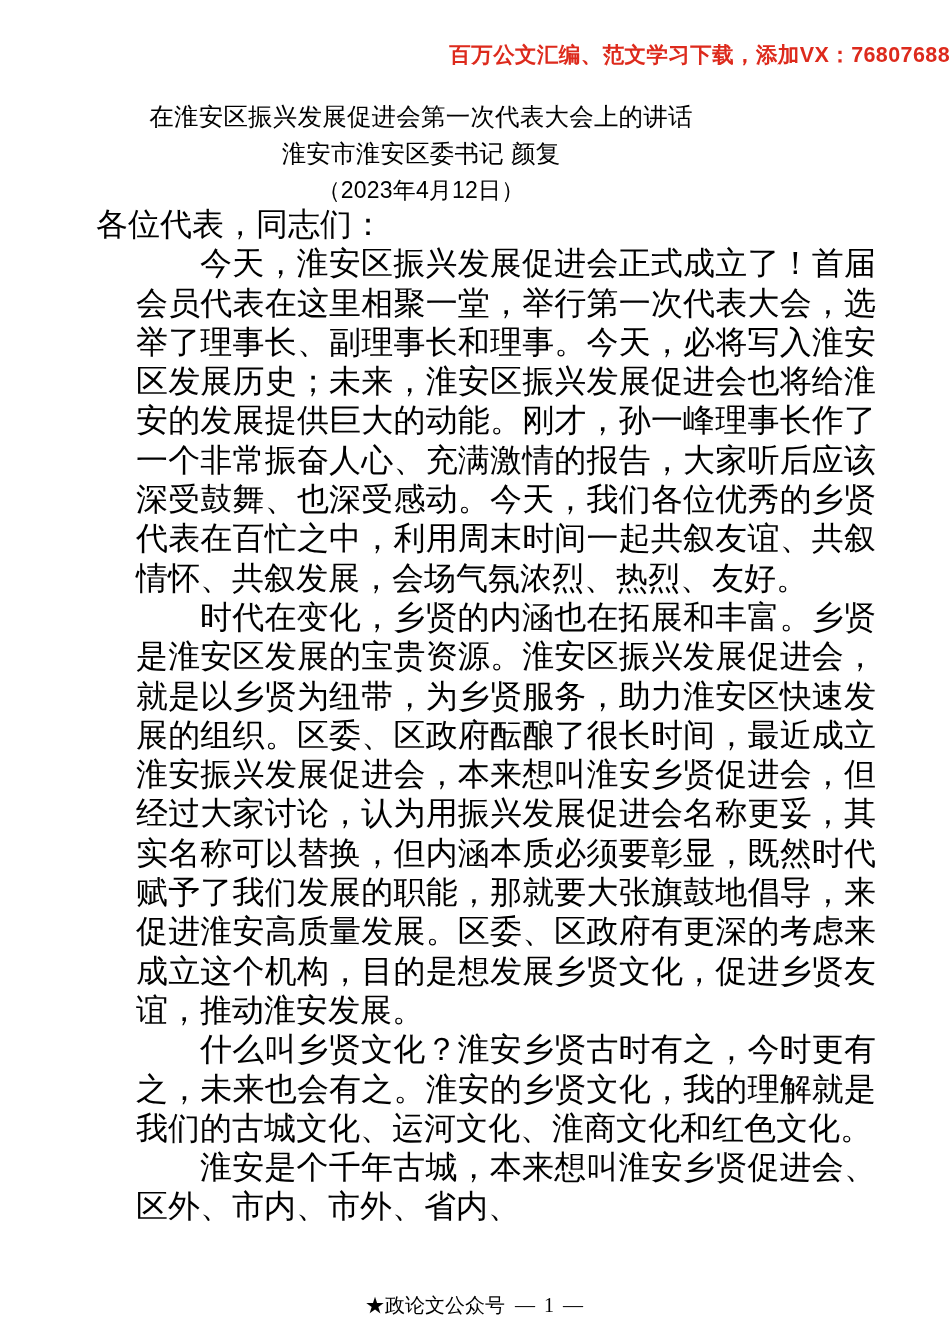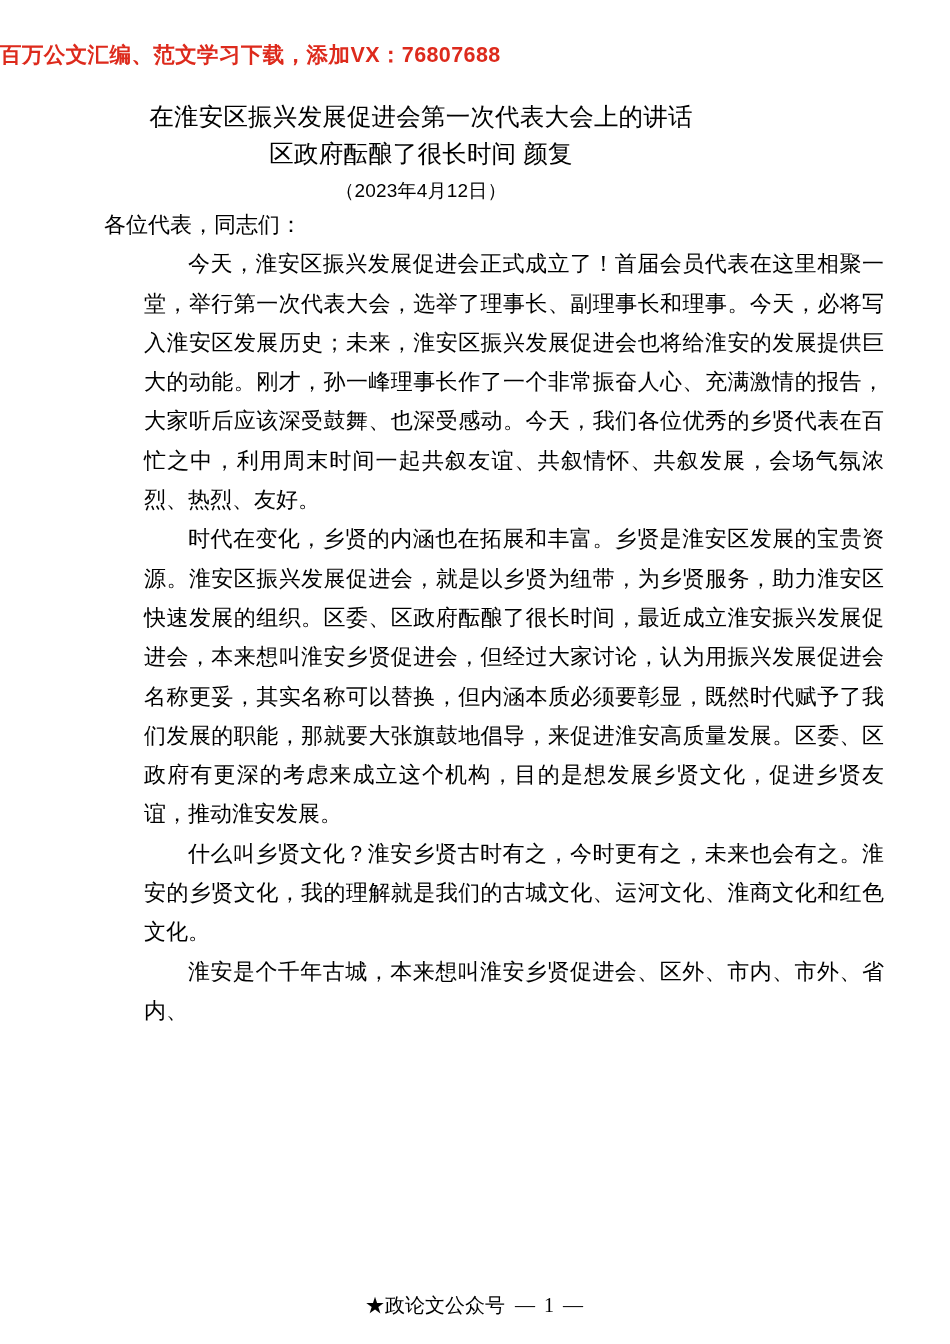--- a/index.html
+++ b/index.html
@@ -21,21 +21,21 @@
     inset: 0;
     background: #ffffff;
   }
 
   
   .promo-banner {
     position: absolute;
     top: 40px;
     left: 0;
     width: 950px;
-    text-align: left;
+    text-align: right;
     color: #dd2a1c;
     font-size: 21.5px;
     font-weight: 700;
     letter-spacing: 0.4px;
     font-family: "Liberation Sans", "DejaVu Sans", sans-serif;
     white-space: nowrap;
   }
 
   
   .title-block {
@@ -53,35 +53,35 @@
     letter-spacing: 0.2px;
   }
   .doc-byline {
     font-size: 24.5px;
     line-height: 37px;
     color: #000000;
     font-weight: 400;
     letter-spacing: 0.2px;
   }
   .doc-date {
-    font-size: 19px;
+    font-size: 23px;
     line-height: 37px;
     color: #000000;
     font-weight: 400;
     letter-spacing: 0.2px;
   }
 
   
   .body-text {
     position: absolute;
     top: 205px;
-    left: 104px;
+    left: 96px;
     width: 780px;
     color: #000000;
-    font-size: 22px;
+    font-size: 32px;
     line-height: 39.3px;
     text-align: justify;
     text-justify: inter-ideograph;
     letter-spacing: 0px;
   }
   .body-text p {
     margin: 0;
     padding: 0;
     text-align: justify;
     text-justify: inter-ideograph;
@@ -114,21 +114,21 @@
 </style>
 </head>
 <body>
 
 <div class="page">
 
   <div class="promo-banner">百万公文汇编、范文学习下载，添加VX：76807688</div>
 
   <div class="title-block">
     <div class="doc-title">在淮安区振兴发展促进会第一次代表大会上的讲话</div>
-    <div class="doc-byline">区政府酝酿了很长时间  颜复</div>
+    <div class="doc-byline">淮安市淮安区委书记  颜复</div>
     <div class="doc-date">（2023年4月12日）</div>
   </div>
 
   <div class="body-text" id="body-text">
       <p class="">各位代表，同志们：</p>
       <p class="indent">今天，淮安区振兴发展促进会正式成立了！首届会员代表在这里相聚一堂，举行第一次代表大会，选举了理事长、副理事长和理事。今天，必将写入淮安区发展历史；未来，淮安区振兴发展促进会也将给淮安的发展提供巨大的动能。刚才，孙一峰理事长作了一个非常振奋人心、充满激情的报告，大家听后应该深受鼓舞、也深受感动。今天，我们各位优秀的乡贤代表在百忙之中，利用周末时间一起共叙友谊、共叙情怀、共叙发展，会场气氛浓烈、热烈、友好。</p>
       <p class="indent">时代在变化，乡贤的内涵也在拓展和丰富。乡贤是淮安区发展的宝贵资源。淮安区振兴发展促进会，就是以乡贤为纽带，为乡贤服务，助力淮安区快速发展的组织。区委、区政府酝酿了很长时间，最近成立淮安振兴发展促进会，本来想叫淮安乡贤促进会，但经过大家讨论，认为用振兴发展促进会名称更妥，其实名称可以替换，但内涵本质必须要彰显，既然时代赋予了我们发展的职能，那就要大张旗鼓地倡导，来促进淮安高质量发展。区委、区政府有更深的考虑来成立这个机构，目的是想发展乡贤文化，促进乡贤友谊，推动淮安发展。</p>
       <p class="indent">什么叫乡贤文化？淮安乡贤古时有之，今时更有之，未来也会有之。淮安的乡贤文化，我的理解就是我们的古城文化、运河文化、淮商文化和红色文化。</p>
       <p class="indent">淮安是个千年古城，本来想叫淮安乡贤促进会、区外、市内、市外、省内、</p>
     </div>

